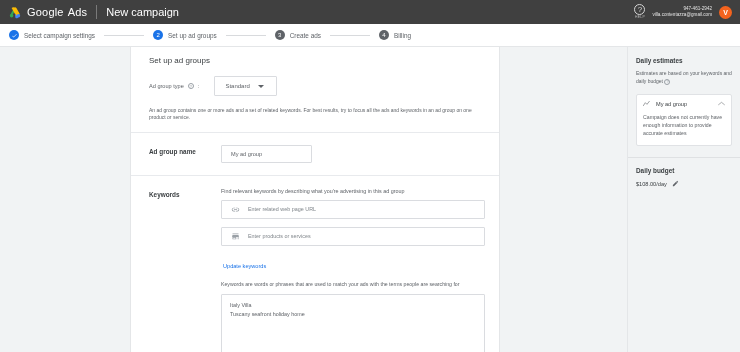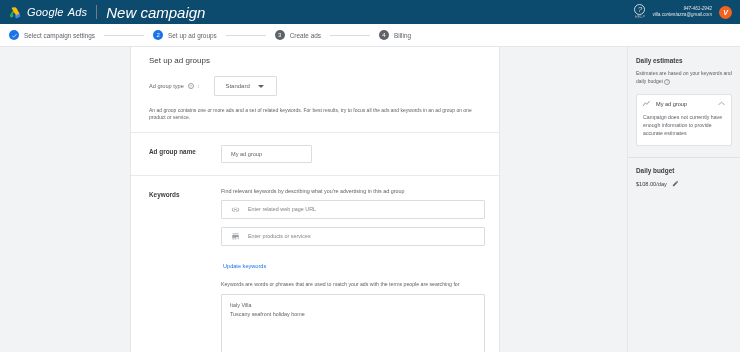--- a/index.html
+++ b/index.html
@@ -6,35 +6,34 @@
   html, body {
     width: 740px; height: 352px;
     background: #f1f3f4;
     font-family: "Liberation Sans", sans-serif;
     overflow: hidden;
   }
   .page { position: relative; width: 740px; height: 352px; }
 
   
   .topbar {
-    height: 24px; background: #0c4a6e;
+    height: 24px; background: #404040;
     display: flex; align-items: center; padding: 0 8px;
     position: relative;
-    font-style: italic;
   }
   .logo-wrap { display: flex; align-items: center; gap: 5px; }
   .logo-mark { width: 14px; height: 14px; display: block; }
   .logo-text {
     color: #ffffff; font-size: 11px; letter-spacing: .2px;
     display: flex; gap: 4px;
   }
   .logo-divider {
     width: 1px; height: 14px; background: #7a7a7a; margin: 0 9px;
   }
-  .campaign-title { color: #ffffff; font-size: 15px; }
+  .campaign-title { color: #ffffff; font-size: 11px; }
   .topbar-right {
     margin-left: auto; display: flex; align-items: center; gap: 7px;
   }
   .help-btn {
     display: flex; flex-direction: column; align-items: center;
     justify-content: center; line-height: 1;
   }
   .help-circle {
     width: 11px; height: 11px; border: 1px solid #d6d6d6; border-radius: 50%;
     color: #d6d6d6; font-size: 8px; display: flex;

